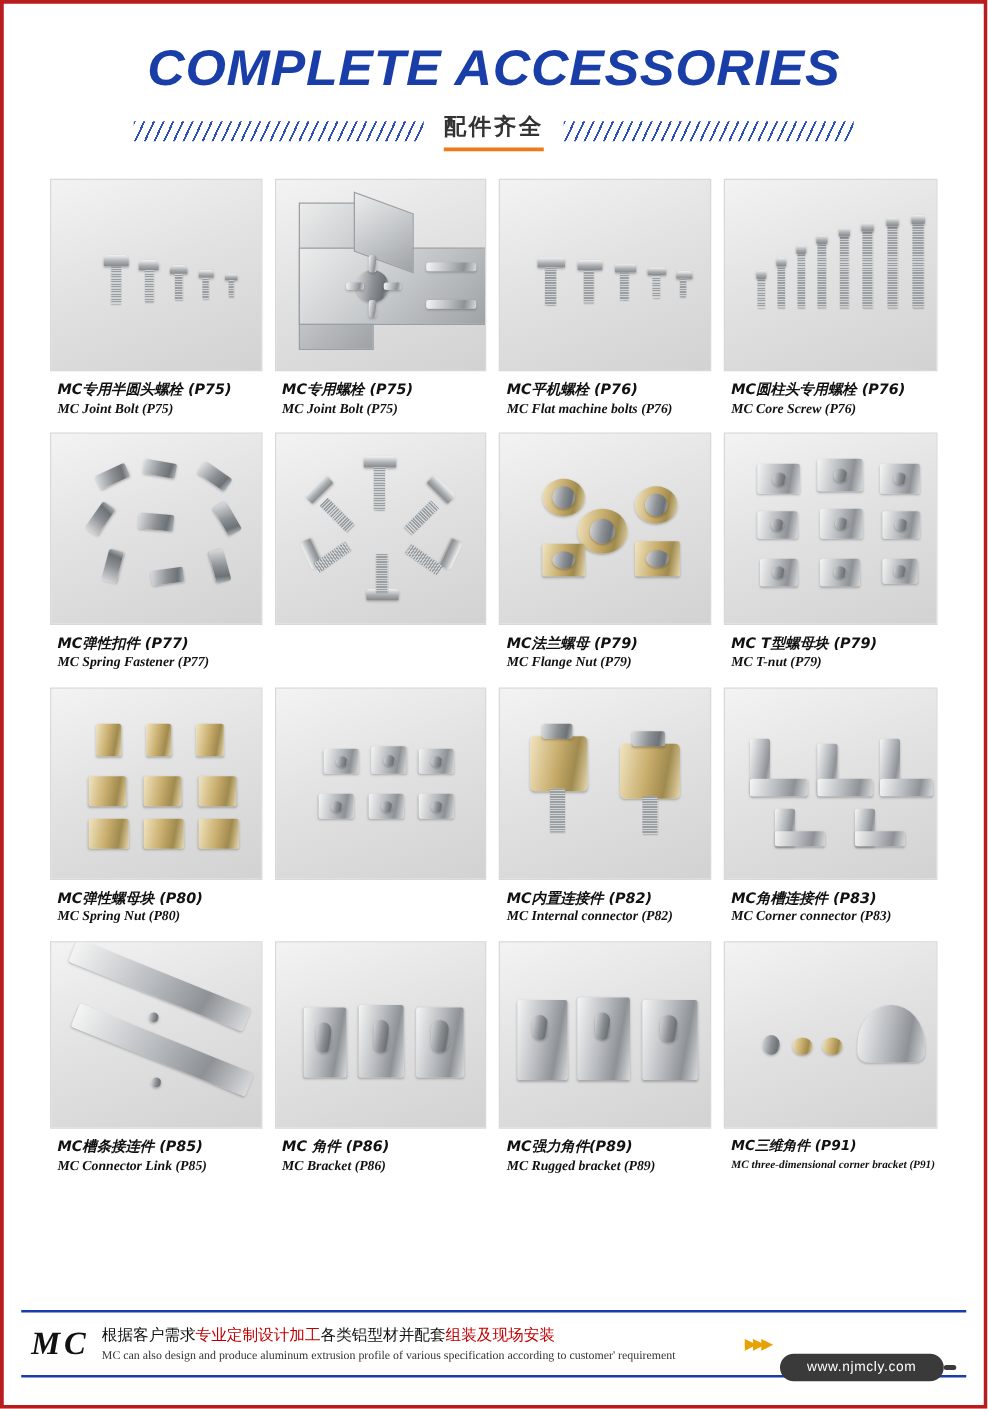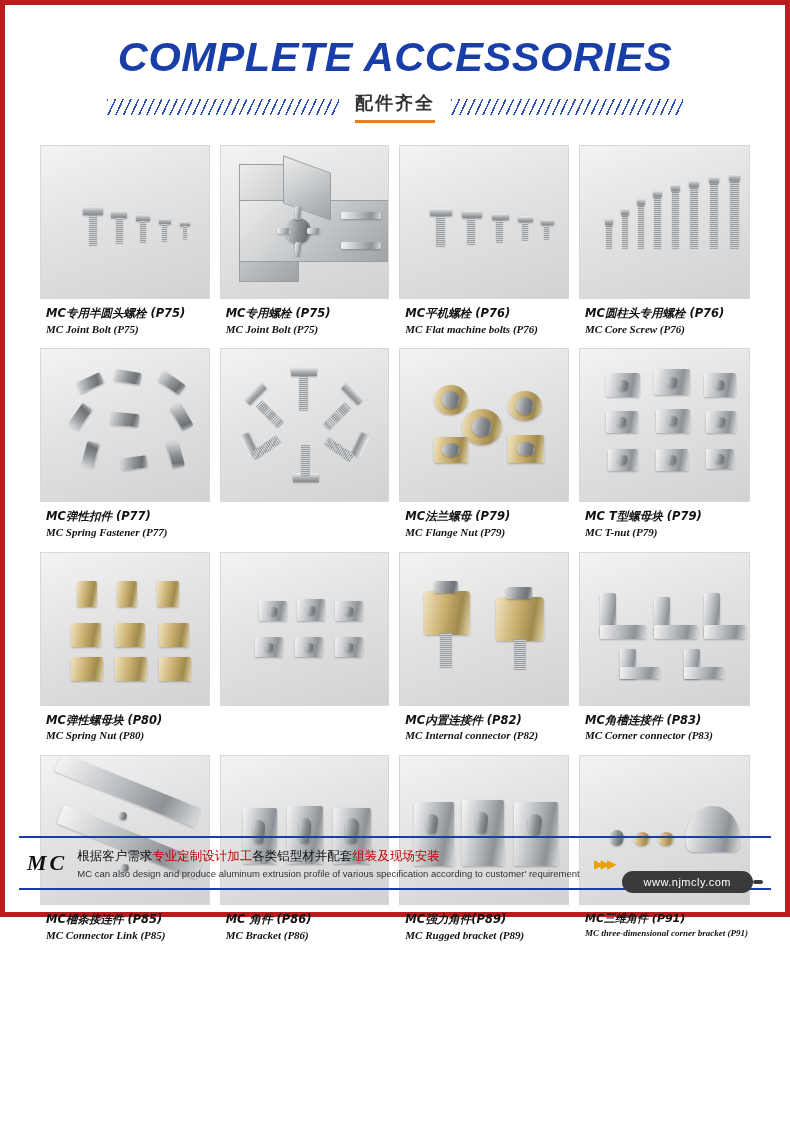--- a/index.html
+++ b/index.html
@@ -9,23 +9,23 @@
   body {
     width: 790px;
     height: 1127px;
     background: #ffffff;
     font-family: "Liberation Sans", sans-serif;
     overflow: hidden;
   }
   .page {
     position: relative;
     width: 790px;
-    height: 917px;
+    height: 1127px;
     box-sizing: border-box;
-    border: 5px solid #b91c1c;
+    border: 3px solid #b91c1c;
     background: #fff;
   }
 
   
   .header {
     padding-top: 32px;
     text-align: center;
   }
   .main-title {
     font-family: "Liberation Sans", sans-serif;
@@ -169,21 +169,21 @@
     bottom: 22px;
     height: 54px;
     border-top: 2px solid #1a3ea8;
     border-bottom: 2px solid #1a3ea8;
     display: flex;
     align-items: center;
     padding: 0 8px;
     box-sizing: border-box;
   }
   .footer-mc {
-    font-size: 22px;
+    font-size: 26px;
     font-weight: bold;
     font-style: italic;
     color: #111;
     letter-spacing: 3px;
     font-family: "Liberation Serif", serif;
     padding-right: 10px;
     text-align: right;
   }
   .footer-text {
     flex: 1;
@@ -191,21 +191,21 @@
   .footer-cn {
     font-size: 12.5px;
     color: #111;
     font-family: "DejaVu Sans", sans-serif;
     white-space: nowrap;
   }
   .footer-cn .hl { color: #c00000; font-weight: normal; }
   .footer-en {
     font-size: 9.5px;
     color: #333;
-    font-family: Liberation Sans, sans-serif;
+    font-family: Liberation Serif, serif;
     margin-top: 3px;
     white-space: nowrap;
   }
   .chevrons {
     color: #e8a100;
     font-size: 19px;
     font-weight: bold;
     letter-spacing: -3px;
     padding: 0 8px 0 4px;
     font-family: "DejaVu Sans", sans-serif;

